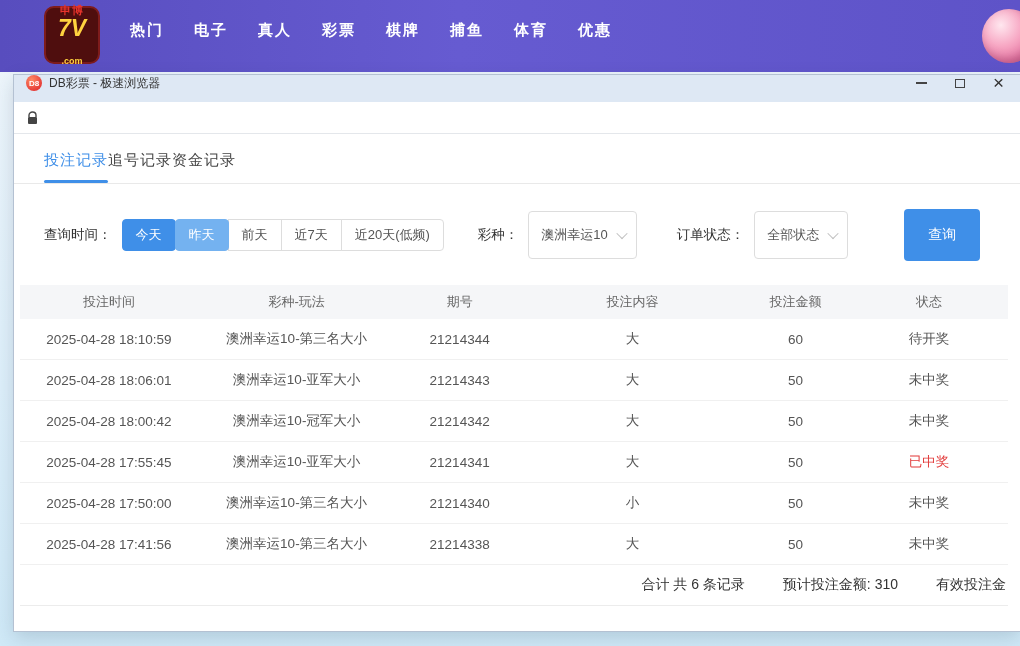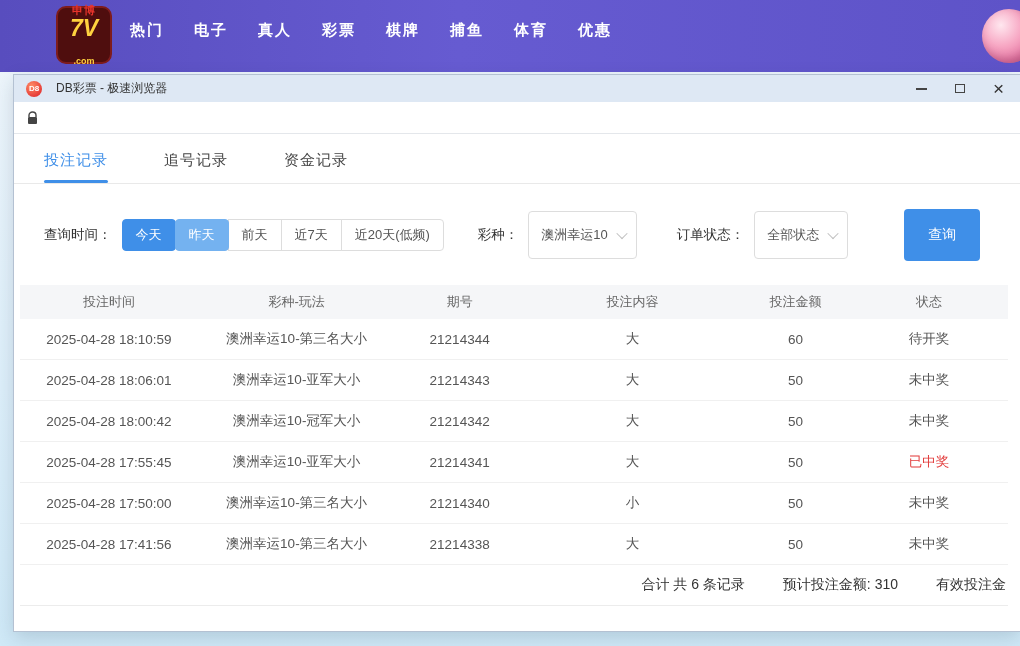--- a/index.html
+++ b/index.html
@@ -4,49 +4,49 @@
 <style>
   html,body{margin:0;padding:0;}
   body{
     width:1020px;height:646px;position:relative;overflow:hidden;
     font-family:"Liberation Sans","DejaVu Sans",sans-serif;
     background:linear-gradient(180deg,#f0f6fb 0%,#ddeffa 60%,#cfe9f7 100%);
   }
   
   .site-header{position:absolute;top:0;left:0;width:100%;height:72px;
     background:linear-gradient(90deg,#584dbe 0%,#665bd1 45%,#5e53c8 100%);}
-  .logo{position:absolute;left:56px;top:6px;width:56px;height:58px;
+  .logo{position:absolute;left:44px;top:6px;width:56px;height:58px;
     background:#4f0e0e;border:2px solid #7e1c1c;border-radius:10px;box-sizing:border-box;
     display:flex;flex-direction:column;align-items:center;justify-content:center;cursor:pointer;}
   .logo .l-top{font-size:11px;font-weight:700;color:#e8342c;line-height:12px;letter-spacing:1px;}
   .logo .l-main{font-size:23px;font-weight:800;color:#ffd23f;line-height:24px;font-style:italic;}
   .logo .l-sub{font-size:9px;font-weight:700;color:#ffd23f;line-height:10px;margin-top:16px;}
   .nav{position:absolute;left:130px;top:0;height:60px;display:flex;align-items:center;gap:30px;}
   .nav-item{font-size:15px;font-weight:700;color:#ffffff;letter-spacing:2px;cursor:pointer;white-space:nowrap;}
   .avatar{position:absolute;right:-16px;top:9px;width:54px;height:54px;border-radius:50%;
     background:radial-gradient(circle at 35% 30%,#ffe7ef 0%,#f7a8c4 40%,#e87ba6 70%,#c95f8e 100%);
     box-shadow:inset -3px -4px 8px rgba(120,40,80,.35);cursor:pointer;}
   
   .browser{position:absolute;left:14px;top:75px;width:1006px;height:556px;background:#fff;
     box-shadow:0 0 0 1px #b4c1d2,0 6px 18px rgba(30,50,80,.18);}
-  .titlebar{height:27px;background:#dee8f4;display:flex;align-items:center;gap:14px;padding:0 12px;}
+  .titlebar{height:27px;background:#dee8f4;display:flex;align-items:flex-start;gap:7px;padding:0 12px;}
   .win-icon{width:16px;height:16px;border-radius:50%;flex:none;
     background:radial-gradient(circle at 35% 30%,#ff8a65,#e53935 75%);
     color:#fff;font-size:8px;font-weight:700;display:flex;align-items:center;justify-content:center;}
   .win-title{font-size:12px;color:#333;}
   .win-controls{margin-left:auto;display:flex;align-items:center;gap:28px;padding-right:4px;}
   .ctl{cursor:pointer;display:flex;align-items:center;justify-content:center;height:16px;}
   .ctl-min-bar{display:block;width:11px;height:2px;background:#444;}
   .ctl-max-box{display:block;width:10px;height:9px;border:1.5px solid #444;box-sizing:border-box;}
   .ctl-close{font-size:19px;line-height:16px;color:#333;}
   .addressbar{height:31px;background:#fff;border-bottom:1px solid #e4e7eb;display:flex;align-items:center;gap:9px;padding:0 13px;}
   .lock{flex:none;display:flex;}
   .url{font-size:13.5px;color:#3c3f43;white-space:nowrap;overflow:hidden;}
   
-  .tabs{display:flex;gap:56px;padding:17px 0 0 30px;border-bottom:1px solid #e9e9e9;}
+  .tabs{display:flex;padding:17px 0 0 30px;border-bottom:1px solid #e9e9e9;}
   .tab{font-size:15px;color:#444;padding-bottom:13px;position:relative;cursor:pointer;letter-spacing:1px;}
   .tab.state-active{color:#3f8fe8;}
   .tab.state-active::after{content:"";position:absolute;left:0;right:0;bottom:0;height:3px;background:#3f8fe8;border-radius:2px;}
   
   .filters{display:flex;align-items:center;margin:25px 0 0 30px;font-size:13.5px;color:#333;}
   .f-label{margin-right:10px;white-space:nowrap;}
   .seg{display:inline-flex;}
   .seg-btn{height:30px;line-height:30px;padding:0 13px;border:1px solid #ddd;margin-left:-1px;
     background:#fff;color:#555;font-size:13px;cursor:pointer;white-space:nowrap;}
   .seg-btn:first-child{border-radius:4px 0 0 4px;margin-left:0;}

